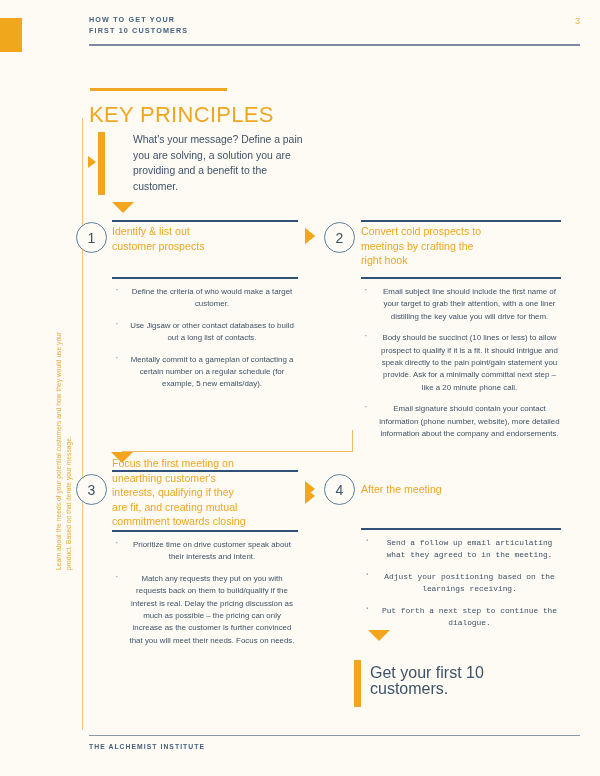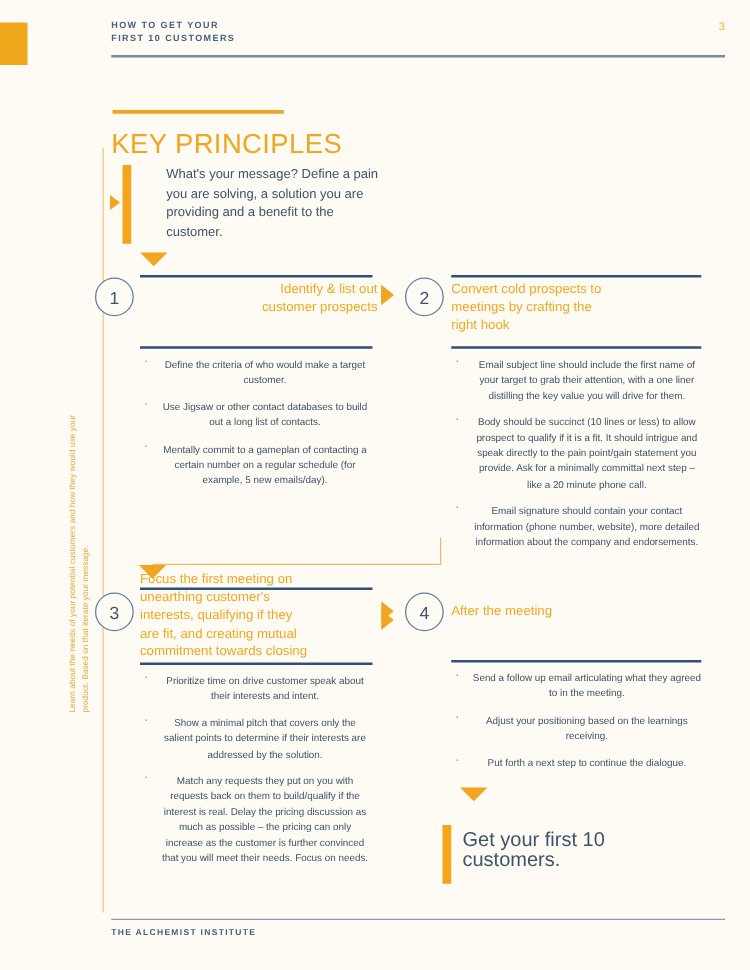--- a/index.html
+++ b/index.html
@@ -189,21 +189,21 @@
   <div class="intro">
     <div class="intro-arrow"></div>
     <div class="intro-bar"></div>
     <div class="intro-text">What's your message? Define a pain you are solving, a solution you are providing and a benefit to the customer.</div>
     <div class="intro-down"></div>
   </div>
 
   <div class="step" style="left:0;top:0;">
     <div class="step-circle" style="left:76px;top:222px;">1</div>
     <div class="rule-top" style="left:112px;top:220px;width:186px;"></div>
-    <div class="step-title" style="left:112px;top:224px;width:190px;white-space:pre-line;text-align:right;">Identify &amp; list out
+    <div class="step-title" style="left:112px;top:224px;width:190px;white-space:pre-line;">Identify &amp; list out
 customer prospects</div>
     <div class="rule-bot" style="left:112px;top:277px;width:186px;"></div>
     <div class="step-tri" style="left:305px;top:228px;"></div>
     <div class="bullets" style="left:112px;top:286px;width:183px;">
       <div class="bullet">Define the criteria of who would make a target customer.</div>
       <div class="bullet">Use Jigsaw or other contact databases to build out a long list of contacts.</div>
       <div class="bullet">Mentally commit to a gameplan of contacting a certain number on a regular schedule (for example, 5 new emails/day).</div>
     </div>
   </div>
 
@@ -231,31 +231,30 @@
     <div class="rule-top" style="left:112px;top:470px;width:186px;"></div>
     <div class="step-title" style="left:112px;top:456px;width:190px;white-space:pre-line;">Focus the first meeting on
 unearthing customer's
 interests, qualifying if they
 are fit, and creating mutual
 commitment towards closing</div>
     <div class="rule-bot" style="left:112px;top:530px;width:186px;"></div>
     <div class="step-tri" style="left:305px;top:488px;"></div>
     <div class="bullets" style="left:112px;top:539px;width:183px;">
       <div class="bullet">Prioritize time on drive customer speak about their interests and intent.</div>
-      <div class="bullet">Show a minimal pitch that covers only the salient points to determine if their interests are addressed by the solution.</div>
       <div class="bullet">Match any requests they put on you with requests back on them to build/qualify if the interest is real. Delay the pricing discussion as much as possible – the pricing can only increase as the customer is further convinced that you will meet their needs. Focus on needs.</div>
     </div>
   </div>
 
   <div class="step" style="left:0;top:0;">
     <div class="step-tri" style="left:305px;top:481px;"></div>
     <div class="step-circle" style="left:324px;top:474px;">4</div>
     <div class="step-title" style="left:361px;top:482px;width:200px;white-space:pre-line;">After the meeting</div>
     <div class="rule-bot" style="left:361px;top:528px;width:200px;"></div>
-    <div class="bullets" style="left:361px;top:537px;width:200px;">
+    <div class="bullets" style="left:361px;top:537px;width:200px;font-family:Liberation Mono, monospace;">
       <div class="bullet">Send a follow up email articulating what they agreed to in the meeting.</div>
       <div class="bullet">Adjust your positioning based on the learnings receiving.</div>
       <div class="bullet">Put forth a next step to continue the dialogue.</div>
     </div>
   </div>
 
   <div class="closing">
     <div class="closing-down"></div>
     <div class="closing-bar"></div>
     <div class="closing-text">Get your first

